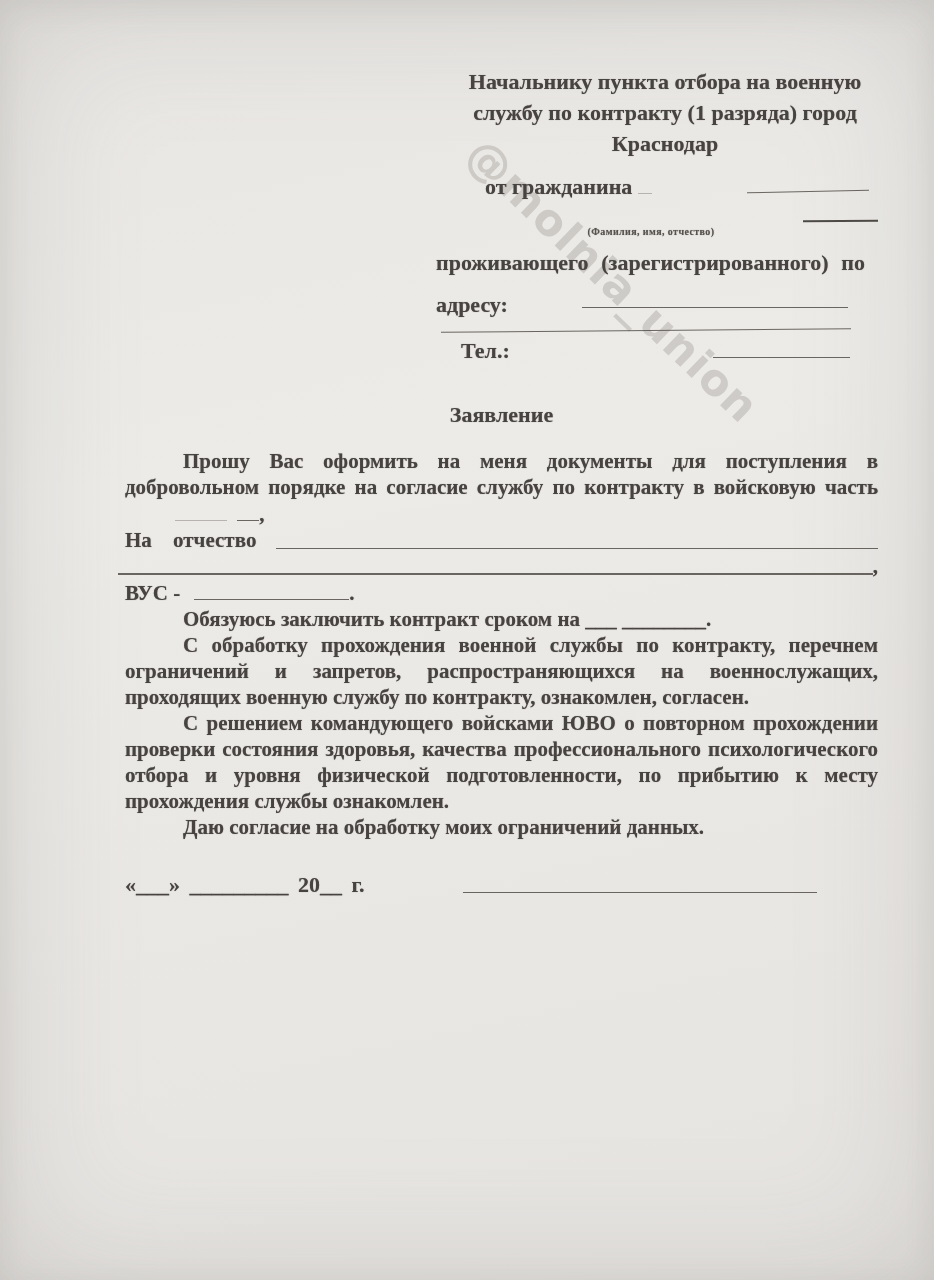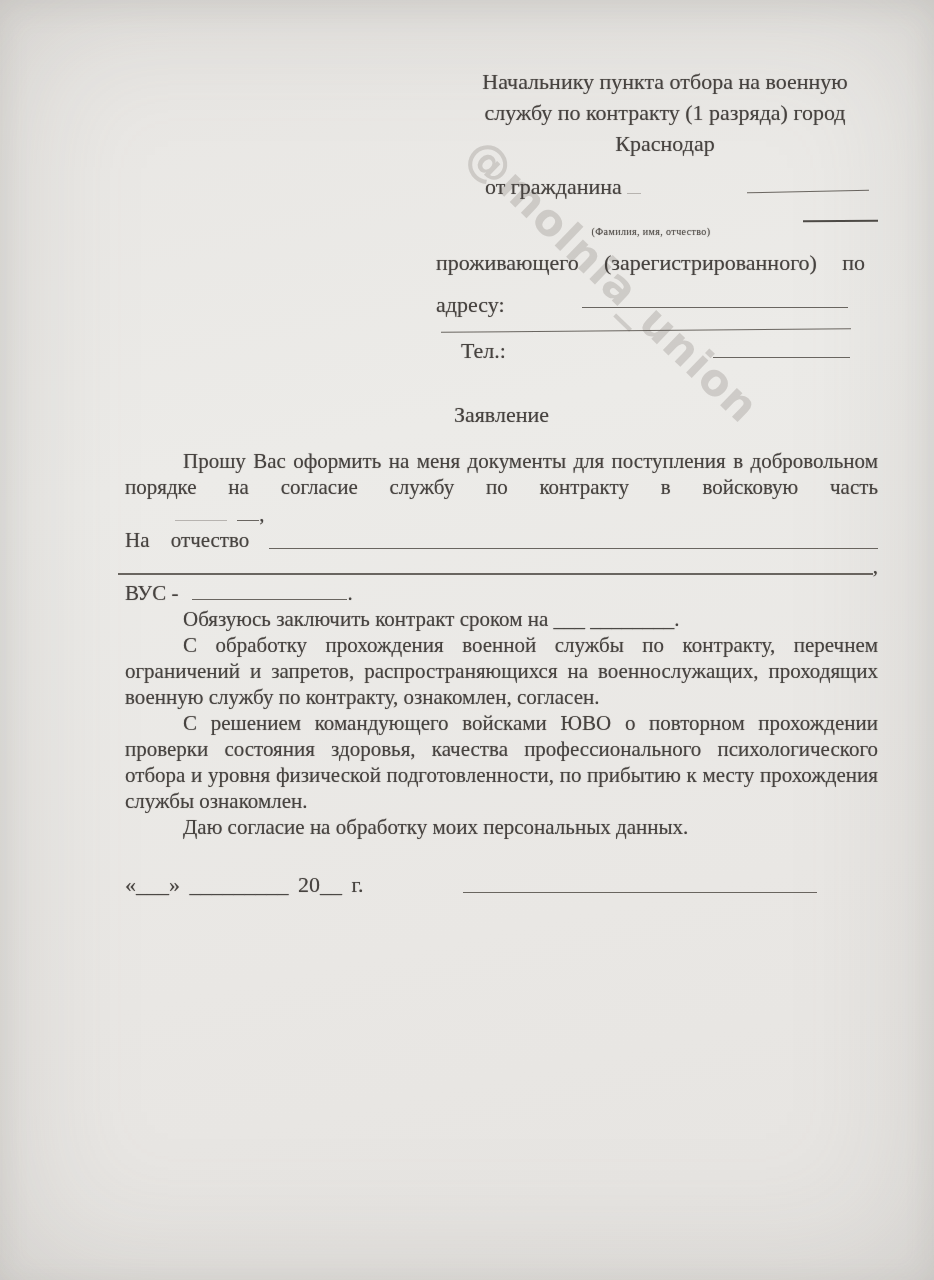--- a/index.html
+++ b/index.html
@@ -6,21 +6,21 @@
   .page {
     position:relative;
     width:934px; height:1280px;
     margin:0 auto;
     overflow:hidden;
     background: linear-gradient(168deg, #e8e6e3 0%, #ecebe8 35%, #e9e7e4 70%, #e6e4e1 100%);
     box-shadow: inset 0 0 140px rgba(120,116,110,0.22), inset 0 6px 30px rgba(110,106,100,0.12);
     font-family:"Liberation Serif", "DejaVu Serif", serif;
     color:#474340;
   }
-  .scan-text { text-shadow: 0 0 1px rgba(80,75,70,0.55); }
+  .scan-text { text-shadow: 0 0 1px rgba(80,75,70,0.55); font-weight: bold; }
 
   
   .watermark {
     position:absolute; left:492px; top:128px;
     transform: rotate(44deg);
     transform-origin: left top;
     font-family:"DejaVu Sans", sans-serif;
     font-weight:bold; font-size:44px; letter-spacing:1px;
     color: rgba(158,152,146,0.38);
     white-space:nowrap;
@@ -124,19 +124,19 @@
       <span class="blank" style="width:155px;"></span>
         <span>.</span>
     </div>
 
     <p class="contract-row">Обязуюсь заключить контракт сроком на ___ ________.</p>
 
     <p>С обработку прохождения военной службы по контракту, перечнем ограничений и запретов, распространяющихся на военнослужащих, проходящих военную службу по контракту, ознакомлен, согласен.</p>
 
     <p>С решением командующего войсками ЮВО о повторном прохождении проверки состояния здоровья, качества профессионального психологического отбора и уровня физической подготовленности, по прибытию к месту прохождения службы ознакомлен.</p>
 
-    <p>Даю согласие на обработку моих персональных данных.</p>
+    <p>Даю согласие на обработку моих ограничений данных.</p>
   </div>
 
   <div class="footer-date scan-text">«___» _________ 20__ г.</div>
   <div class="line" style="left:463px; top:892px; width:354px;"></div>
 
 </div>
 
 </body></html>

